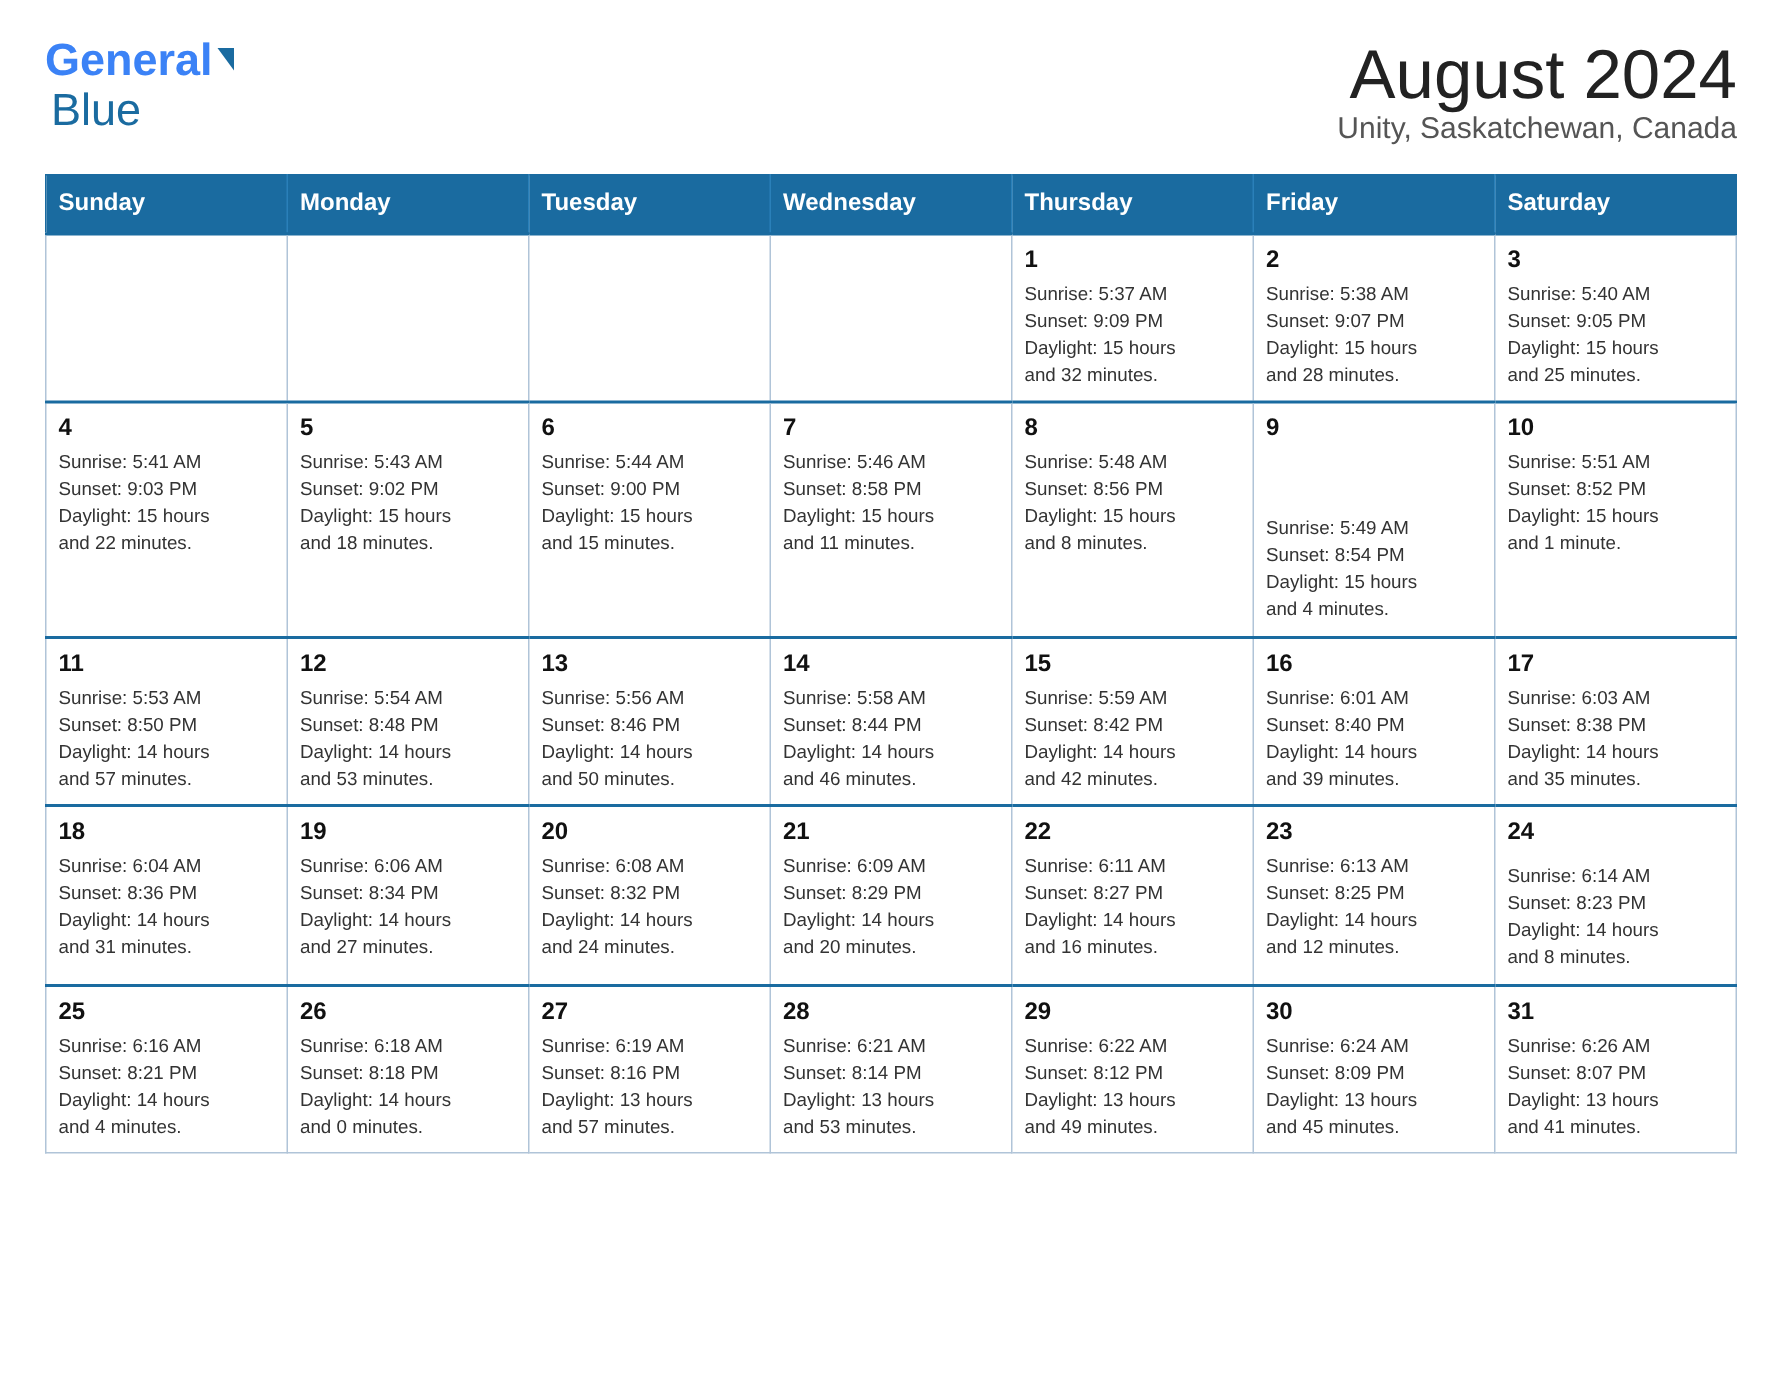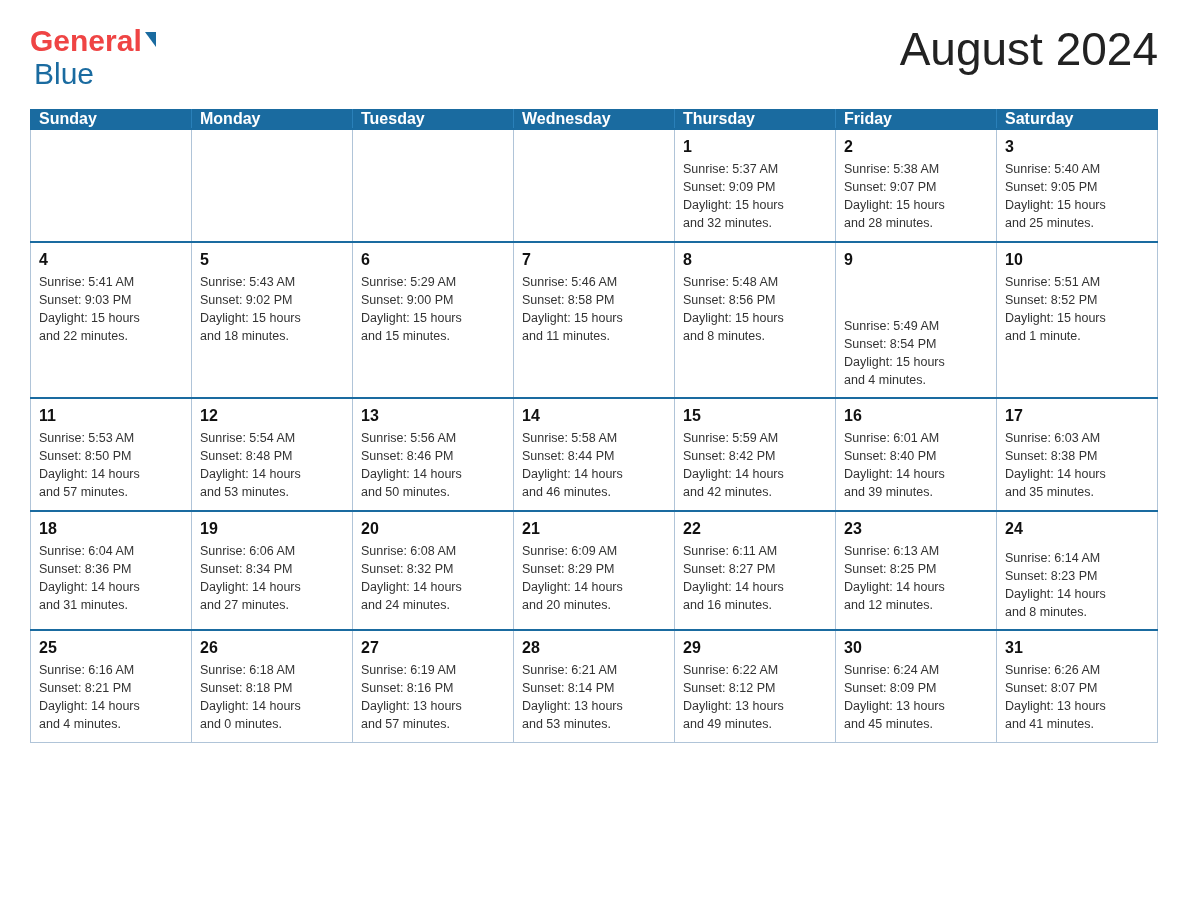--- a/index.html
+++ b/index.html
@@ -38,21 +38,21 @@
     .calendar {
       width: 100%;
       border-collapse: collapse;
       border: 1.5px solid #1a6ba0;
     }
     .calendar th {
       background: #1a6ba0;
       color: #fff;
       font-size: 16px;
       font-weight: bold;
-      padding: 0 8px;
+      padding: 10px 8px;
       text-align: left;
       border-right: 1px solid #2a80b9;
     }
     .calendar th:last-child {
       border-right: none;
     }
     .calendar td {
       vertical-align: top;
       padding: 8px 8px 8px 8px;
       border: 1px solid #b0c4d8;
@@ -79,27 +79,28 @@
     .empty-cell {
       background: #fff;
     }
   </style>
 </head>
 <body>
 
 <div class="header">
   <div class="logo">
     <div style="font-size:30px; font-weight:bold; color:#333; display:flex; align-items:center; line-height:1.1;">
-      <span style="color:#ef4444;">General</span>
+      <span style="color:#3b82f6;">General</span>
         <span style="display:inline-block;width:0;height:0;border-left:11px solid transparent;border-right:0px solid transparent;border-top:15px solid #1a6ba0;margin-left:3px;margin-bottom:2px;"></span>
     </div>
     <div style="font-size:30px; font-weight:normal; color:#1a6ba0; margin-left: 4px;">Blue</div>
   </div>
   <div class="title-block">
     <div class="month-year">August 2024</div>
+    <div class="location">Unity, Saskatchewan, Canada</div>
   </div>
 </div>
 
 <table class="calendar">
   <thead>
     <tr>
     <th>Sunday</th>
         <th>Monday</th>
         <th>Tuesday</th>
         <th>Wednesday</th>
@@ -146,21 +147,21 @@
         </td>
         <td>
           <span class="day-num">5</span>
           <div class="day-info" style="white-space: pre-line;">Sunrise: 5:43 AM
 Sunset: 9:02 PM
 Daylight: 15 hours
 and 18 minutes.</div>
         </td>
         <td>
           <span class="day-num">6</span>
-          <div class="day-info" style="white-space: pre-line;">Sunrise: 5:29 AM
+          <div class="day-info" style="white-space: pre-line;">Sunrise: 5:44 AM
 Sunset: 9:00 PM
 Daylight: 15 hours
 and 15 minutes.</div>
         </td>
         <td>
           <span class="day-num">7</span>
           <div class="day-info" style="white-space: pre-line;">Sunrise: 5:46 AM
 Sunset: 8:58 PM
 Daylight: 15 hours
 and 11 minutes.</div>

